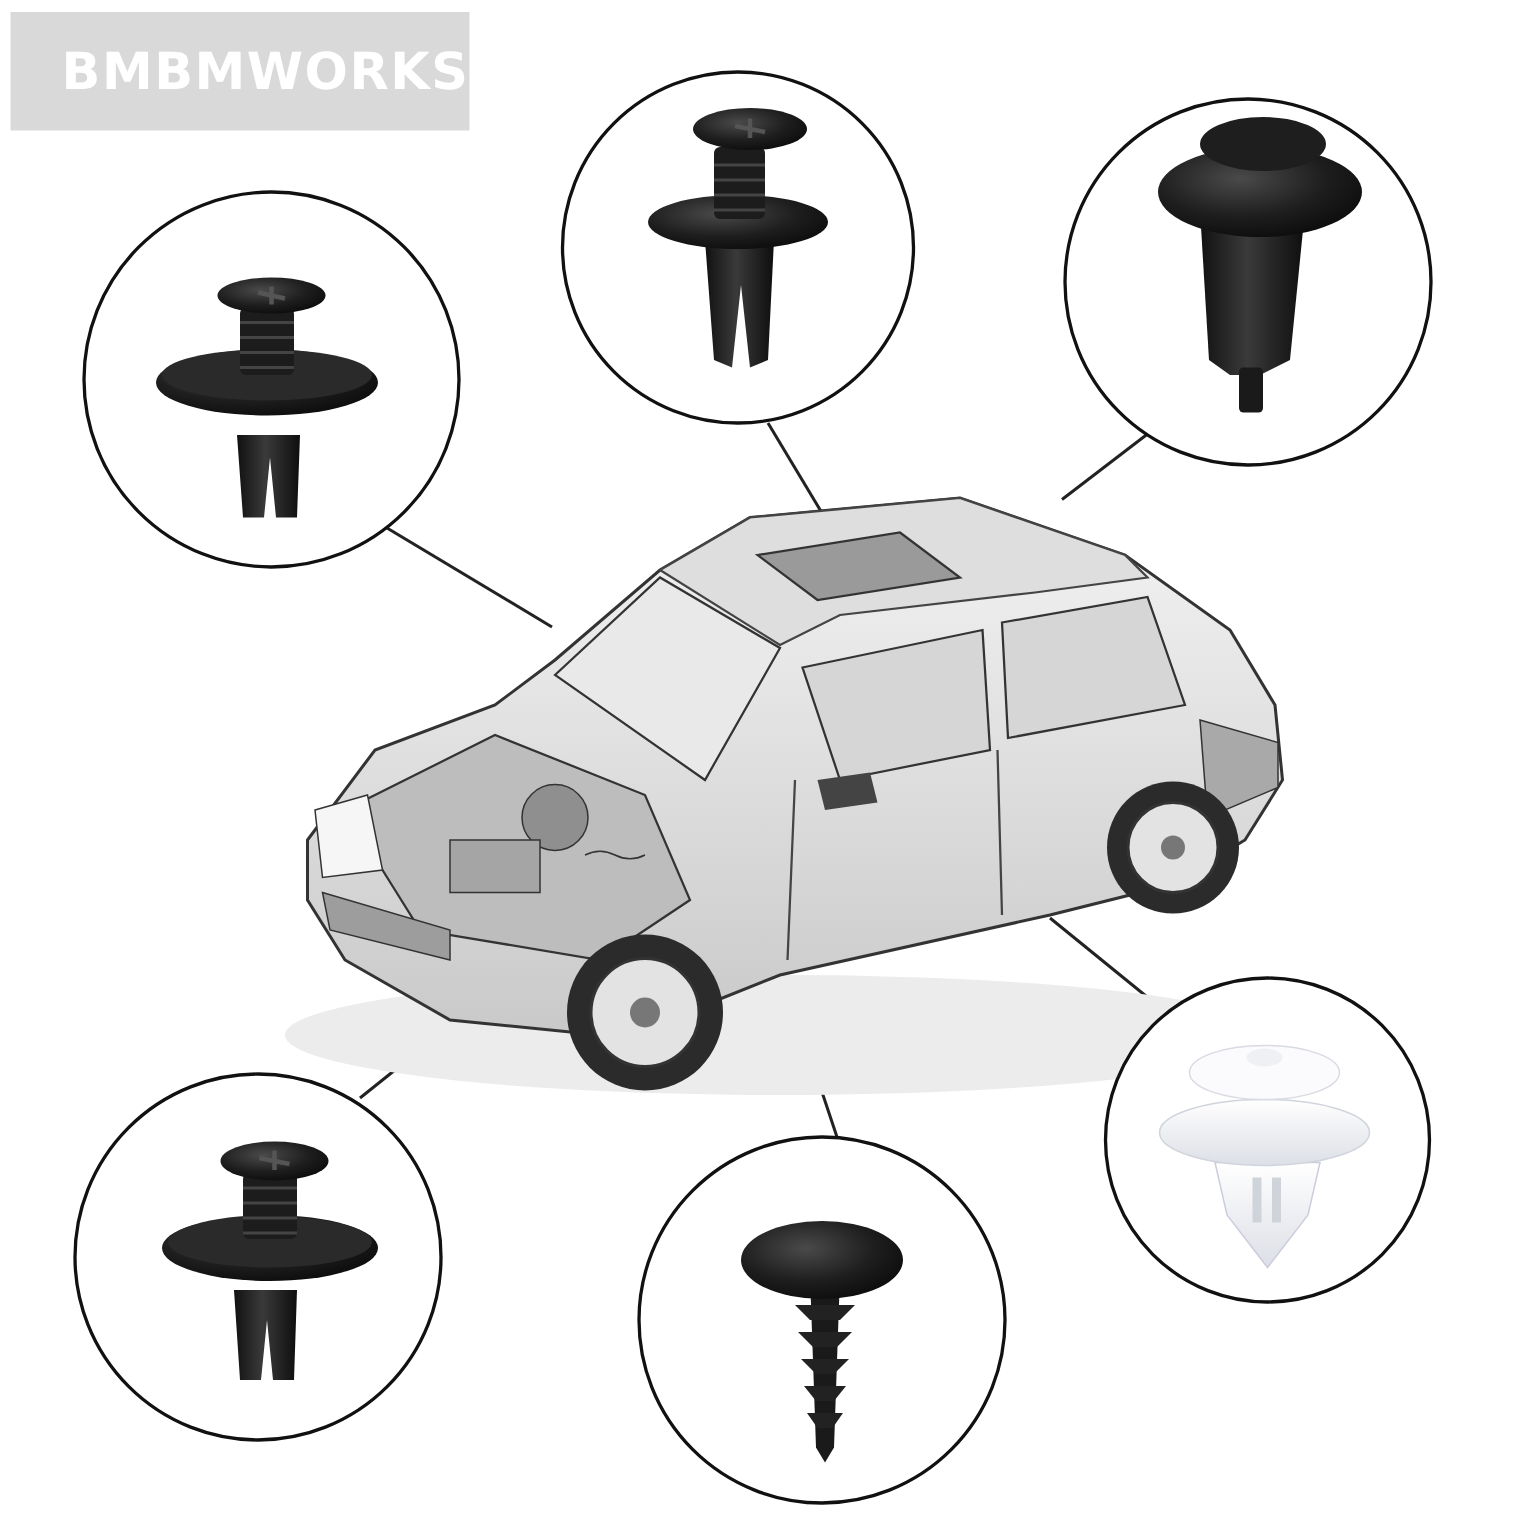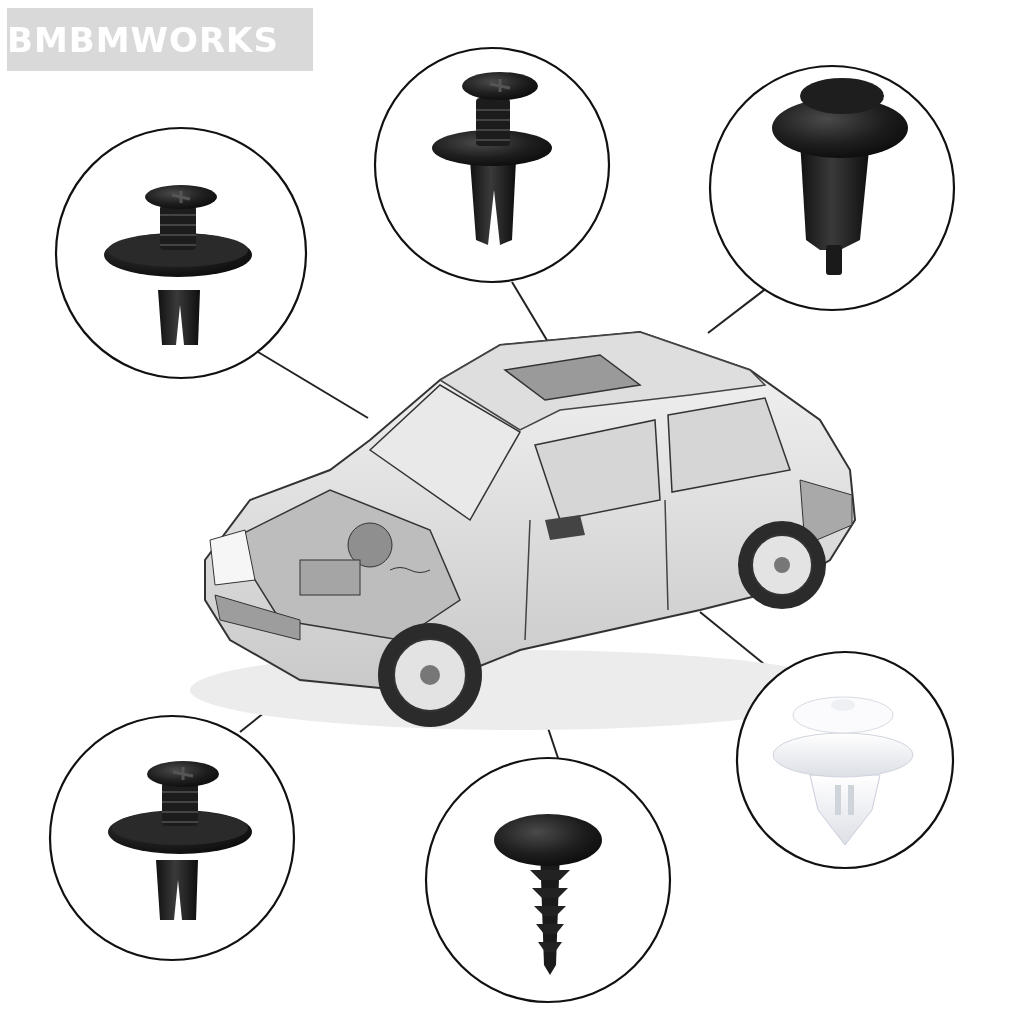--- a/index.html
+++ b/index.html
@@ -1,17 +1,17 @@
 <!DOCTYPE html>
 <html><head>
 <meta charset="utf-8">
 <style>
   html, body { margin:0; padding:0; background:#ffffff; }
   body { width:1024px; height:1024px; position:relative; overflow:hidden; font-family:"DejaVu Sans", sans-serif; }
-  .logo { position:absolute; left:7px; top:8px; width:306px; height:63px; background:#d9d9d9; display:flex; align-items:center; justify-content:flex-start; }
+  .logo { position:absolute; left:7px; top:8px; width:306px; height:79px; background:#d9d9d9; display:flex; align-items:center; justify-content:flex-end; }
   .logo-text { color:#ffffff; font-family:"DejaVu Sans", sans-serif; font-weight:bold; font-size:34px; letter-spacing:1px; }
   svg.stage { position:absolute; left:0; top:0; }
 </style>
 </head>
 <body>
 
 <div class="logo">
   <span class="logo-text">BMBMWORKS</span>
 </div>
 

